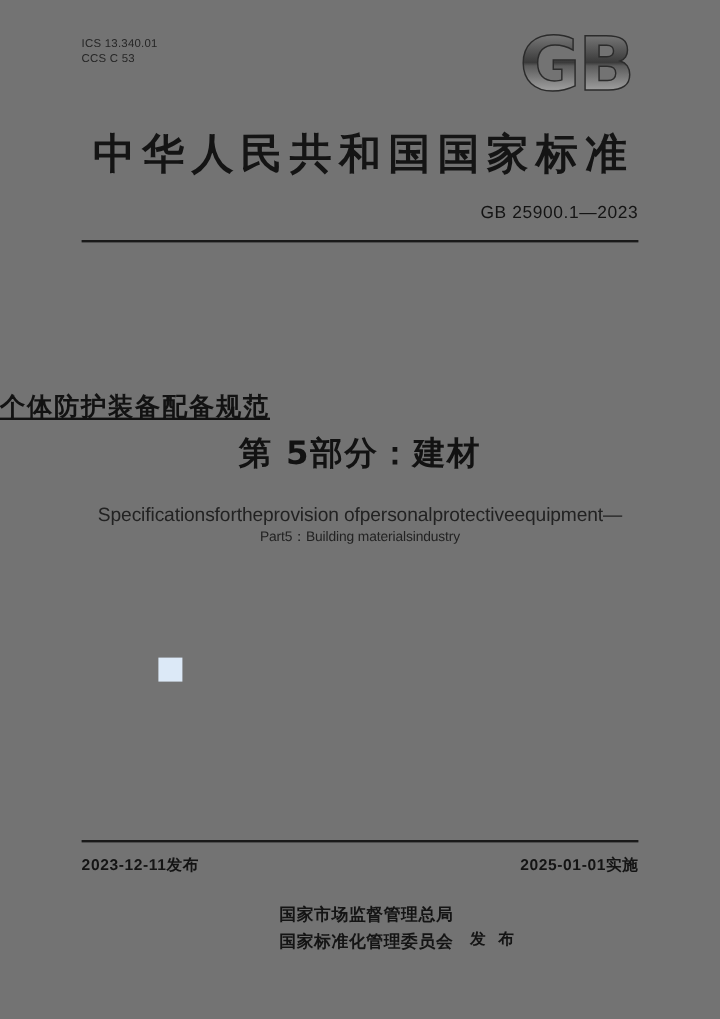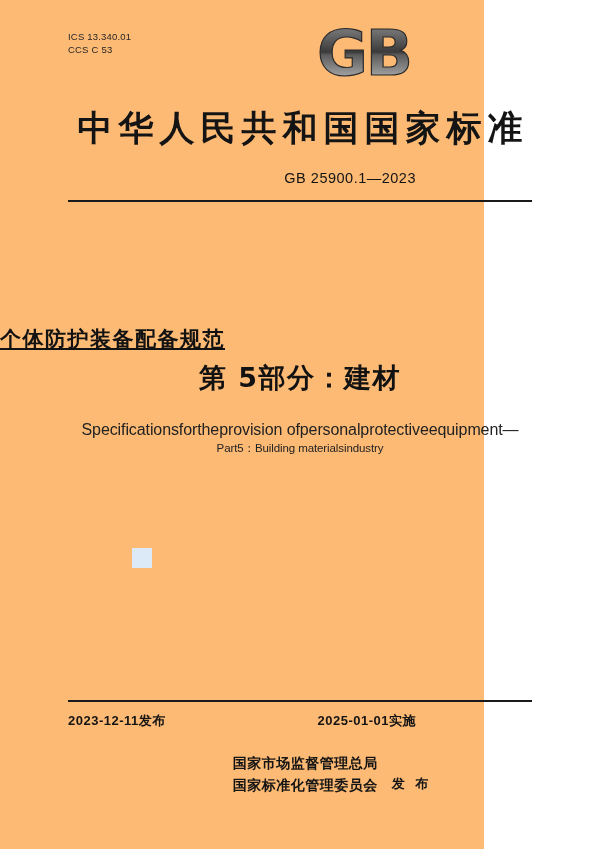--- a/index.html
+++ b/index.html
@@ -12,23 +12,23 @@
     height: 849px;
     font-family: "Liberation Sans", sans-serif;
     color: #1a1a1a;
     position: relative;
     overflow: hidden;
   }
   .page {
     position: absolute;
     left: 0;
     top: 0;
-    width: 484px;
+    width: 600px;
     height: 849px;
-    background: #fdba74;
+    background: #737373;
   }
 
   
   .codes {
     position: absolute;
     left: 68px;
     top: 30px;
     font-size: 9.5px;
     line-height: 13px;
     letter-spacing: 0.2px;

